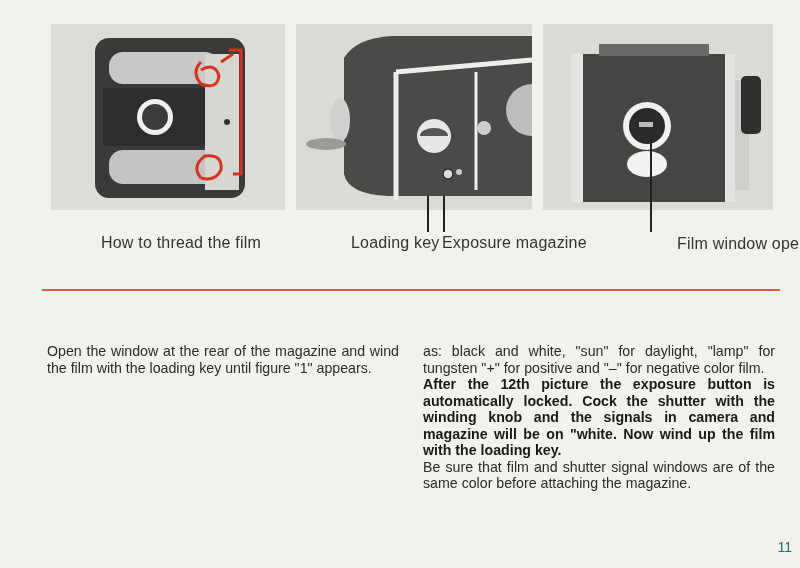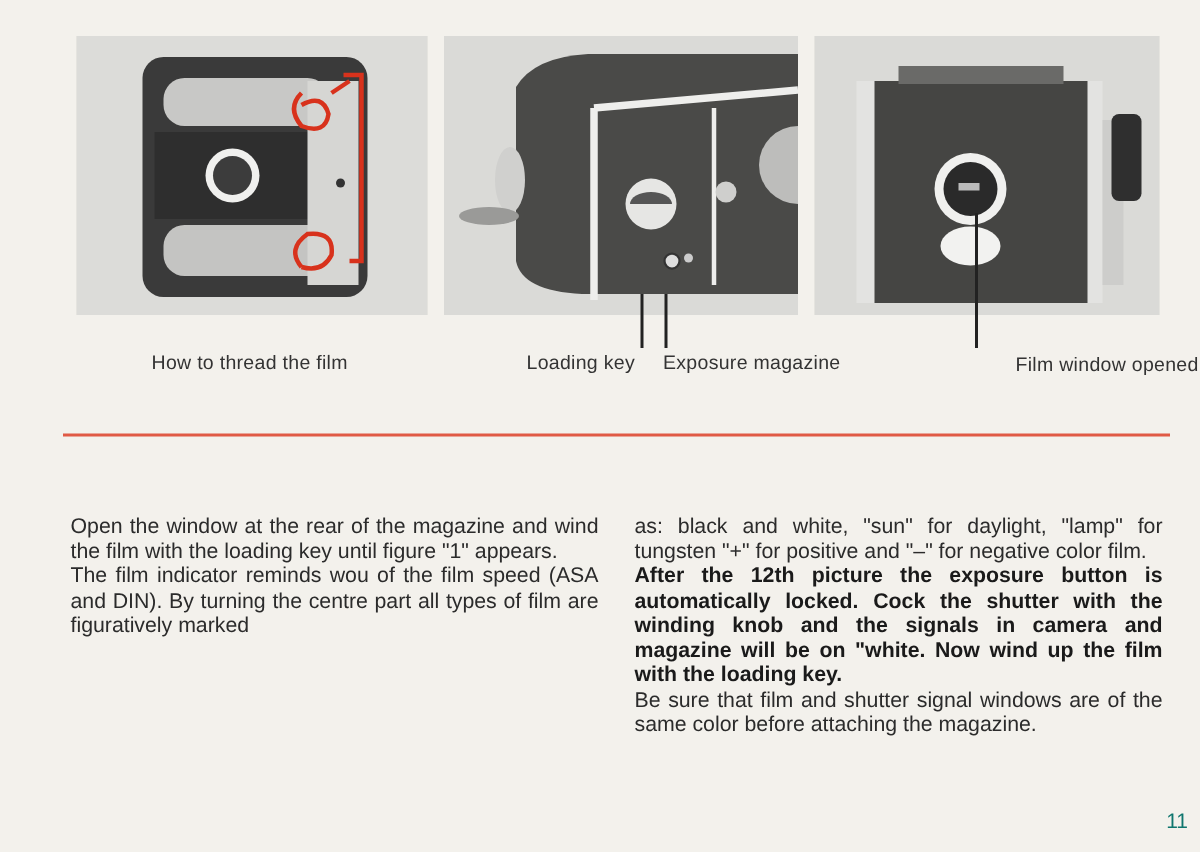--- a/index.html
+++ b/index.html
@@ -11,21 +11,21 @@
     }
     .photo {
       position: absolute; top: 24px; height: 186px;
       background: #d9d9d6; overflow: hidden;
     }
     .photo svg { display: block; width: 100%; height: 100%; }
     #photo-1 { left: 51px; width: 234px; }
     #photo-2 { left: 296px; width: 236px; }
     #photo-3 { left: 543px; width: 230px; }
     .caption {
-      position: absolute; font-size: 13px; color: #333; white-space: nowrap;
+      position: absolute; font-size: 16px; color: #333; white-space: nowrap;
       letter-spacing: 0.2px;
     }
     .leader { position: absolute; width: 1.5px; background: #222; }
     .rule {
       position: absolute; left: 42px; top: 289px; width: 738px; height: 2px;
       background: #e05a45;
     }
     .col {
       position: absolute; top: 343px; width: 352px;
       font-size: 14.2px; line-height: 16.5px; text-align: justify;
@@ -102,21 +102,20 @@
 <div class="caption" style="left:351px; top:234px;text-align:center;">Loading key</div>
 <div class="caption" style="left:442px; top:234px;">Exposure magazine</div>
 
 <div class="leader" style="left:650px; top:142px; height:90px;"></div>
 <div class="caption" style="left:649px; top:235px;padding-left:28px;">Film window opened</div>
 
 <div class="rule"></div>
 
 <div class="col" id="col-left">
   <p>Open the window at the rear of the magazine and wind the film with the loading key until figure "1" appears.</p>
-  <p>The film indicator reminds wou of the film speed (ASA and DIN). By turning the centre part all types of film are figuratively marked</p>
 </div>
 
 <div class="col" id="col-right">
   <p>as: black and white, "sun" for daylight, "lamp" for tungsten "+" for positive and "–" for negative color film.</p>
   <p class="b">After the 12th picture the exposure button is automatically locked. Cock the shutter with the winding knob and the signals in camera and magazine will be on "white. Now wind up the film with the loading key.</p>
   <p>Be sure that film and shutter signal windows are of the same color before attaching the magazine.</p>
 </div>
 
 <div class="page-number">11</div>
 

